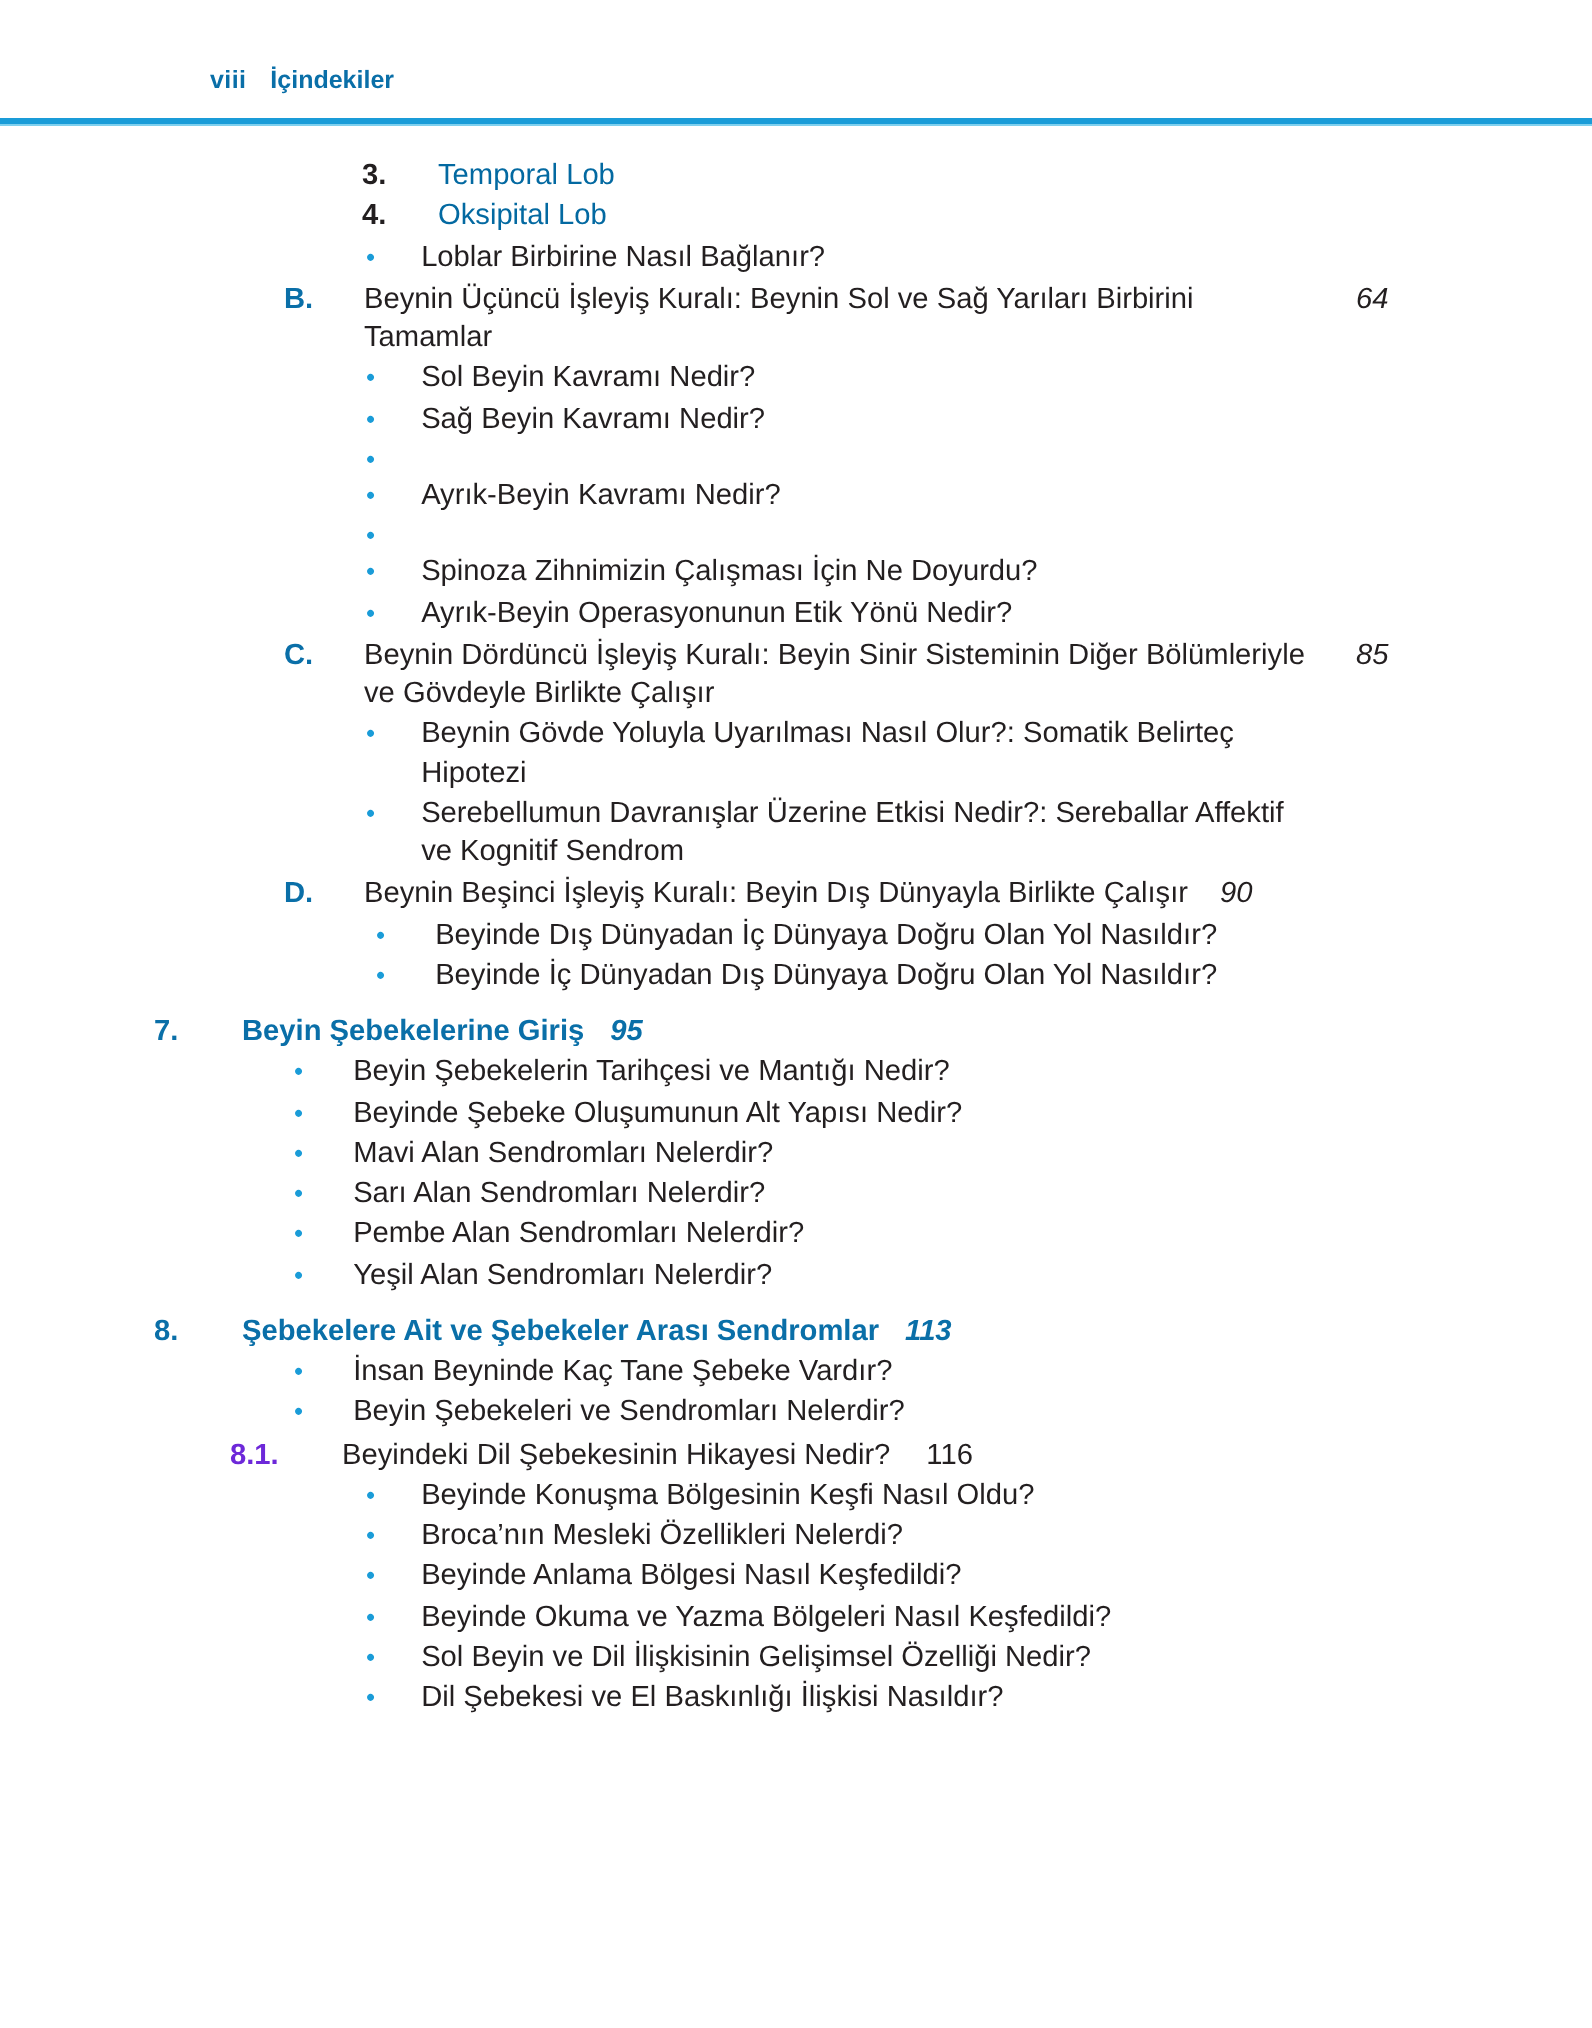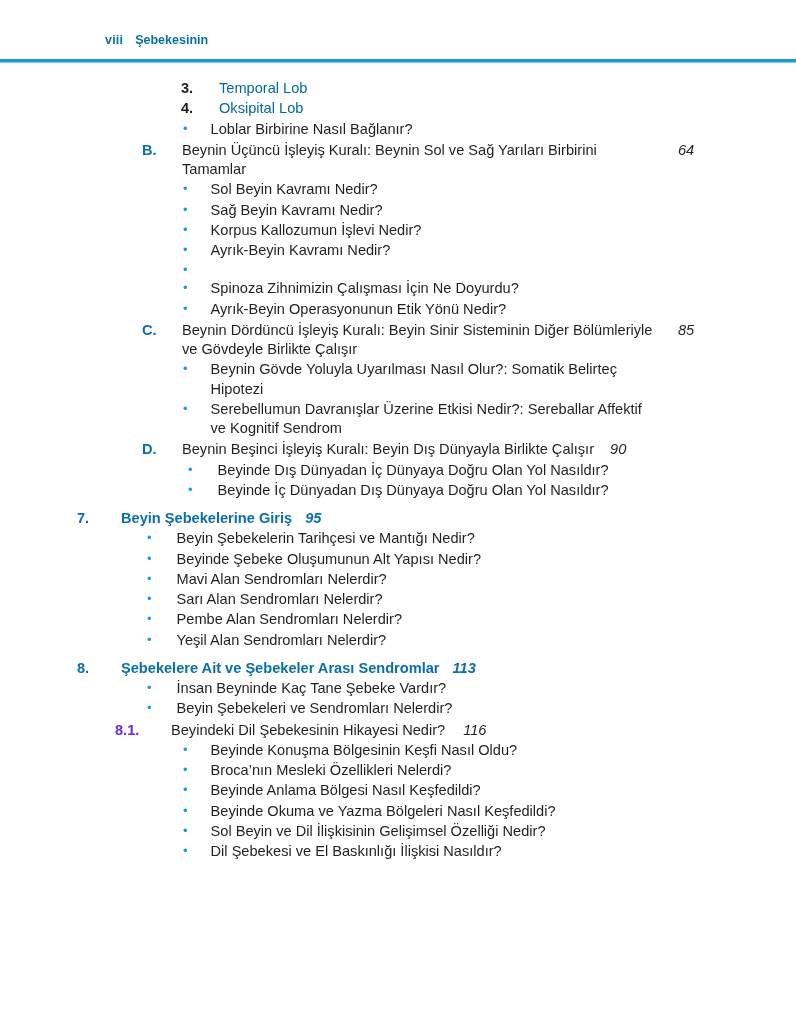--- a/index.html
+++ b/index.html
@@ -120,21 +120,20 @@
     font-size: 14.6px;
     font-weight: bold;
     color: #6d28d9;
   }
   .lvl-subchapter .label {
     font-size: 14.6px;
     color: #231f20;
   }
   .lvl-subchapter .pg {
     font-size: 14.6px;
-    font-style: italic;
     color: #231f20;
     margin-left: 18px;
   }
 
   
   .lvl-letter {
     margin-top: 2px;
   }
   .lvl-letter .num {
     flex: 0 0 40px;
@@ -205,21 +204,21 @@
   }
 </style>
 </head>
 <body>
 
 <div class="page">
 
   <div class="header">
     <div class="header-inner">
       <span class="folio">viii</span>
-      <span class="header-title">Şebekesinin</span>
+      <span class="header-title">İçindekiler</span>
     </div>
     <div class="header-rule"></div>
     <div class="header-rule-thin"></div>
   </div>
 
   <div class="toc" id="toc-list">
       <div class="row lvl-numsub">
         <span class="num">3.</span>
         <span class="label">Temporal Lob</span>
       </div>
@@ -239,21 +238,20 @@
       <div class="row lvl-bullet2">
         <span class="bullet">•</span>
         <span class="label">Sol Beyin Kavramı Nedir?</span>
       </div>
       <div class="row lvl-bullet2">
         <span class="bullet">•</span>
         <span class="label">Sağ Beyin Kavramı Nedir?</span>
       </div>
       <div class="row lvl-bullet2">
         <span class="bullet">•</span>
-        <span class="label">Korpus Kallozumun İşlevi Nedir?</span>
       </div>
       <div class="row lvl-bullet2">
         <span class="bullet">•</span>
         <span class="label">Ayrık-Beyin Kavramı Nedir?</span>
       </div>
       <div class="row lvl-bullet2">
         <span class="bullet">•</span>
       </div>
       <div class="row lvl-bullet2">
         <span class="bullet">•</span>

